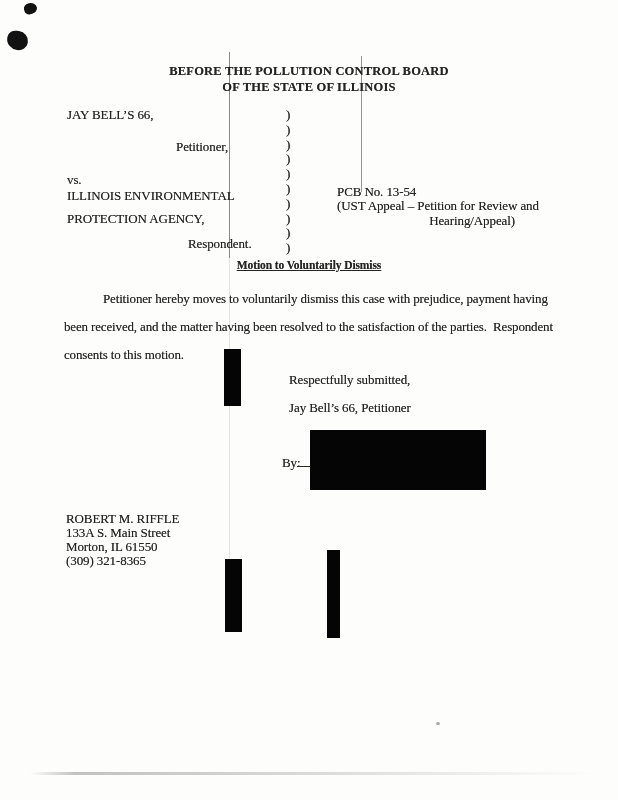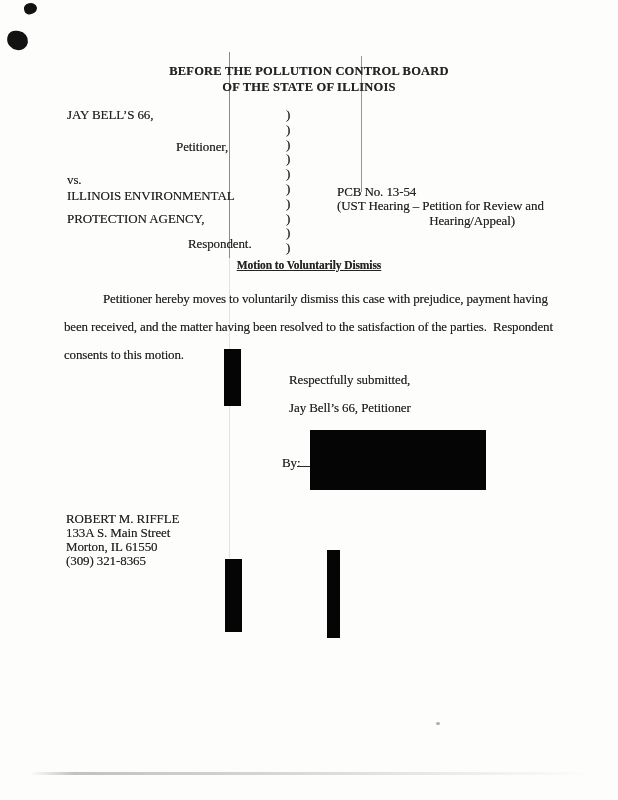--- a/index.html
+++ b/index.html
@@ -107,21 +107,21 @@
 )
 )
 )
 )
 )
 )
 )
 )
 )</div>
   <div class="t case-no">PCB No. 13-54</div>
-  <div class="t case-type1">(UST Hearing – Petition for Review and</div>
+  <div class="t case-type1">(UST Appeal – Petition for Review and</div>
   <div class="t case-type2">Hearing/Appeal)</div>
 
   <div class="t center bold underline title">Motion to Voluntarily Dismiss</div>
 
   <div class="t b1">Petitioner hereby moves to voluntarily dismiss this case with prejudice, payment having</div>
   <div class="t b2">been received, and the matter having been resolved to the satisfaction of the parties.  Respondent</div>
   <div class="t b3">consents to this motion.</div>
 
   <div class="t respectfully">Respectfully submitted,</div>
   <div class="t signer">Jay Bell’s 66, Petitioner</div>

